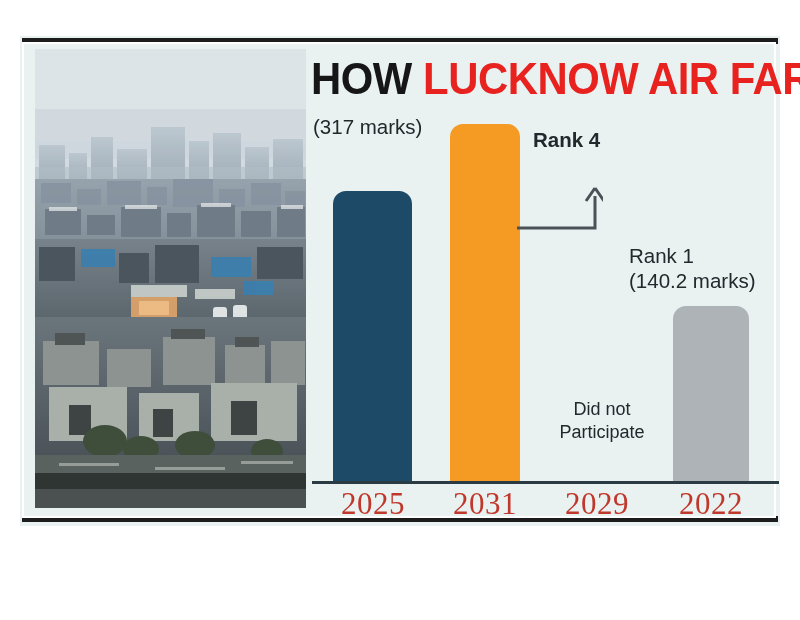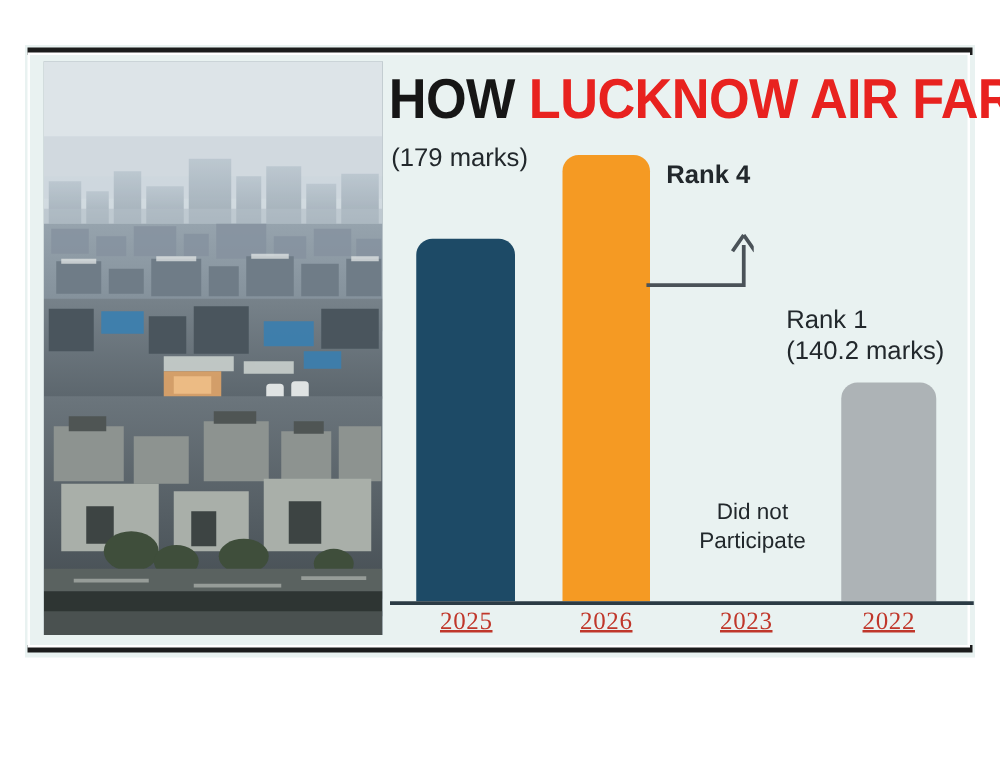--- a/index.html
+++ b/index.html
@@ -157,24 +157,23 @@
     top: 376px;
     width: 468px;
     height: 34px;
   }
   .year {
     position: absolute;
     top: 0;
     width: 110px;
     text-align: center;
     font-family: "Liberation Serif", serif;
-    font-size: 20px;
+    font-size: 31px;
     color: #c0372b;
     letter-spacing: 0.5px;
-    text-decoration: underline;
   }
   .year-2025 { left: 7px; }
   .year-2024 { left: 119px; }
   .year-2023 { left: 231px; }
   .year-2022 { left: 345px; }
 </style>
 </head>
 <body>
 
 <div id="canvas">
@@ -329,21 +328,21 @@
     <span class="hl-black">HOW </span><span class="hl-red">LUCKNOW AIR FARES</span>
   </div>
 
   <div class="chart">
 
     <div class="bar bar-2025"></div>
     <div class="bar bar-2024"></div>
     <div class="bar bar-2022"></div>
 
     <div class="callout callout-2025">
-      <div>(179 marks)</div>
+      <div>(317 marks)</div>
     </div>
 
     <div class="callout callout-2024">
       <div>Rank 4</div>
     </div>
 
     <svg class="elbow" viewBox="0 0 86 48">
       <path d="M0 42 H78 V10" fill="none" stroke="#4a5258" stroke-width="3"></path>
       <path d="M78 2 L69 15 M78 2 L87 15" fill="none" stroke="#4a5258" stroke-width="3"></path>
     </svg>
@@ -355,18 +354,18 @@
 
     <div class="dnp">
       <div>Did not</div>
       <div>Participate</div>
     </div>
 
     <div class="axis-line"></div>
 
     <div class="years">
       <div class="year year-2025">2025</div>
-      <div class="year year-2024">2026</div>
-      <div class="year year-2023">2023</div>
+      <div class="year year-2024">2031</div>
+      <div class="year year-2023">2029</div>
       <div class="year year-2022">2022</div>
     </div>
   </div>
 </div>
 
 </body></html>

